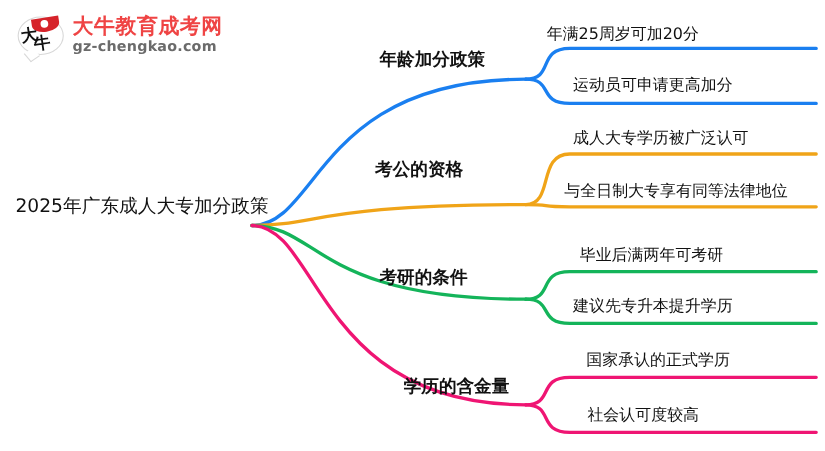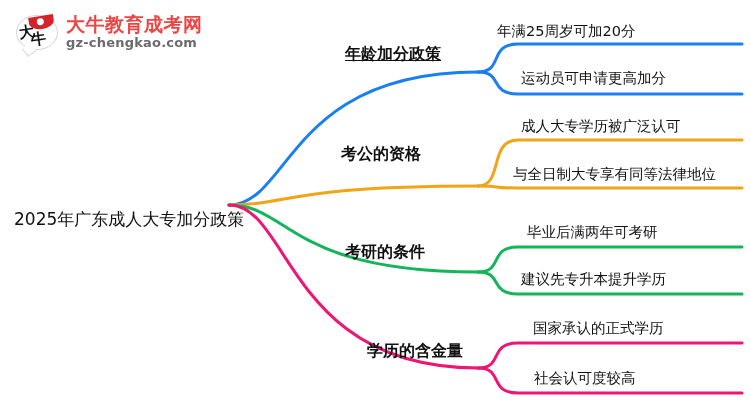--- a/index.html
+++ b/index.html
@@ -116,21 +116,21 @@
     position: absolute;
     font-family: "DejaVu Sans", "Liberation Sans", sans-serif;
     color: #111111;
     white-space: nowrap;
     line-height: 1;
   }
   #root-label {
     font-size: 17px;
     font-weight: 400;
     left: 14px;
-    top: 211px;
+    top: 180px;
   }
   .branch-label {
     font-size: 16px;
     font-weight: 700;
     text-align: left;
   }
   .leaf-label {
     font-size: 14.5px;
     font-weight: 400;
   }
@@ -161,21 +161,21 @@
       <path d="M 478 186 C 504 186, 488 188, 518 188 L 742 188" stroke="#f0a418" stroke-width="3"></path>
       <path d="M 229 205 C 290.05 205, 288 272, 478 272" stroke="#14b45a" stroke-width="3"></path>
       <path d="M 478 272 C 504 272, 488 247, 518 247 L 742 247" stroke="#14b45a" stroke-width="3"></path>
       <path d="M 478 272 C 504 272, 488 294, 518 294 L 742 294" stroke="#14b45a" stroke-width="3"></path>
       <path d="M 229 205 C 290.05 205, 288 368, 478 368" stroke="#ef1573" stroke-width="3"></path>
       <path d="M 478 368 C 504 368, 488 343, 518 343 L 742 343" stroke="#ef1573" stroke-width="3"></path>
       <path d="M 478 368 C 504 368, 488 393, 518 393 L 742 393" stroke="#ef1573" stroke-width="3"></path>
     </g>
 </svg>
 
-<div class="mm-label branch-label" style="left:345px; top:46px;text-decoration:underline;">年龄加分政策</div>
+<div class="mm-label branch-label" style="left:345px; top:46px;">年龄加分政策</div>
 <div class="mm-label leaf-label" style="left:497px; top:24px;">年满25周岁可加20分</div>
 <div class="mm-label leaf-label" style="left:521px; top:71px;">运动员可申请更高加分</div>
 
 <div class="mm-label branch-label" style="left:341px; top:146px;">考公的资格</div>
 <div class="mm-label leaf-label" style="left:521px; top:119px;">成人大专学历被广泛认可</div>
 <div class="mm-label leaf-label" style="left:513px; top:167px;">与全日制大专享有同等法律地位</div>
 
 <div class="mm-label branch-label" style="left:345px; top:244px;">考研的条件</div>
 <div class="mm-label leaf-label" style="left:527px; top:225px;">毕业后满两年可考研</div>
 <div class="mm-label leaf-label" style="left:521px; top:272px;">建议先专升本提升学历</div>

